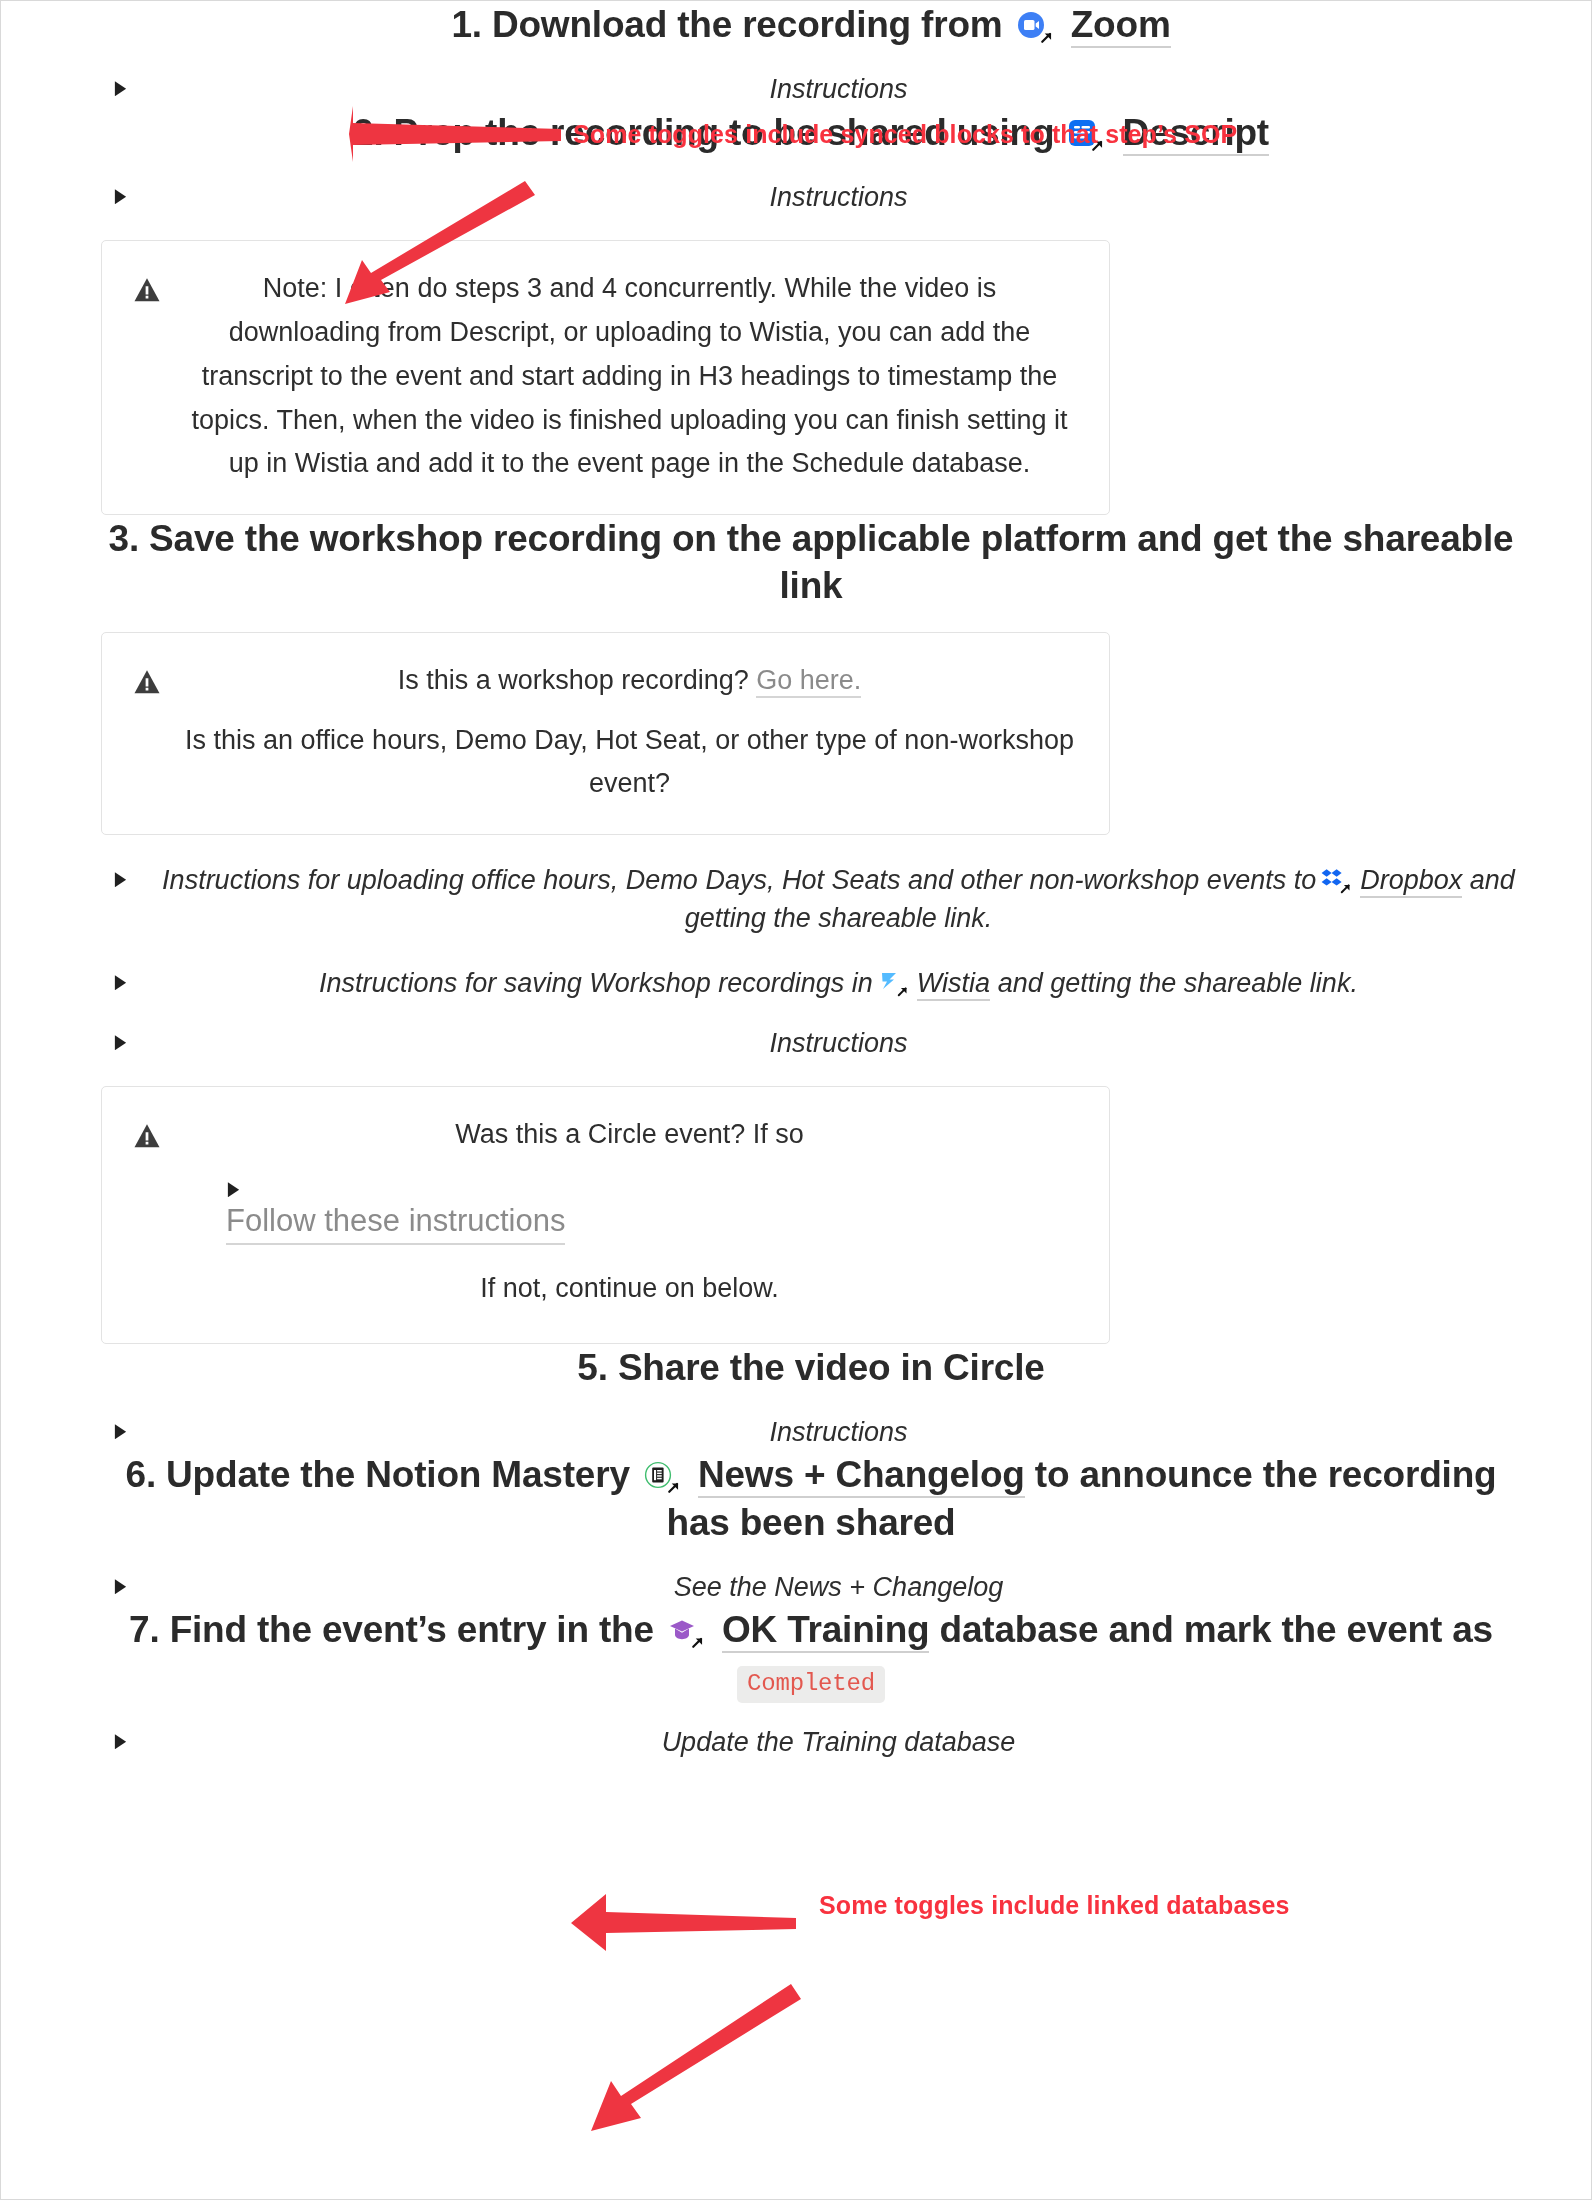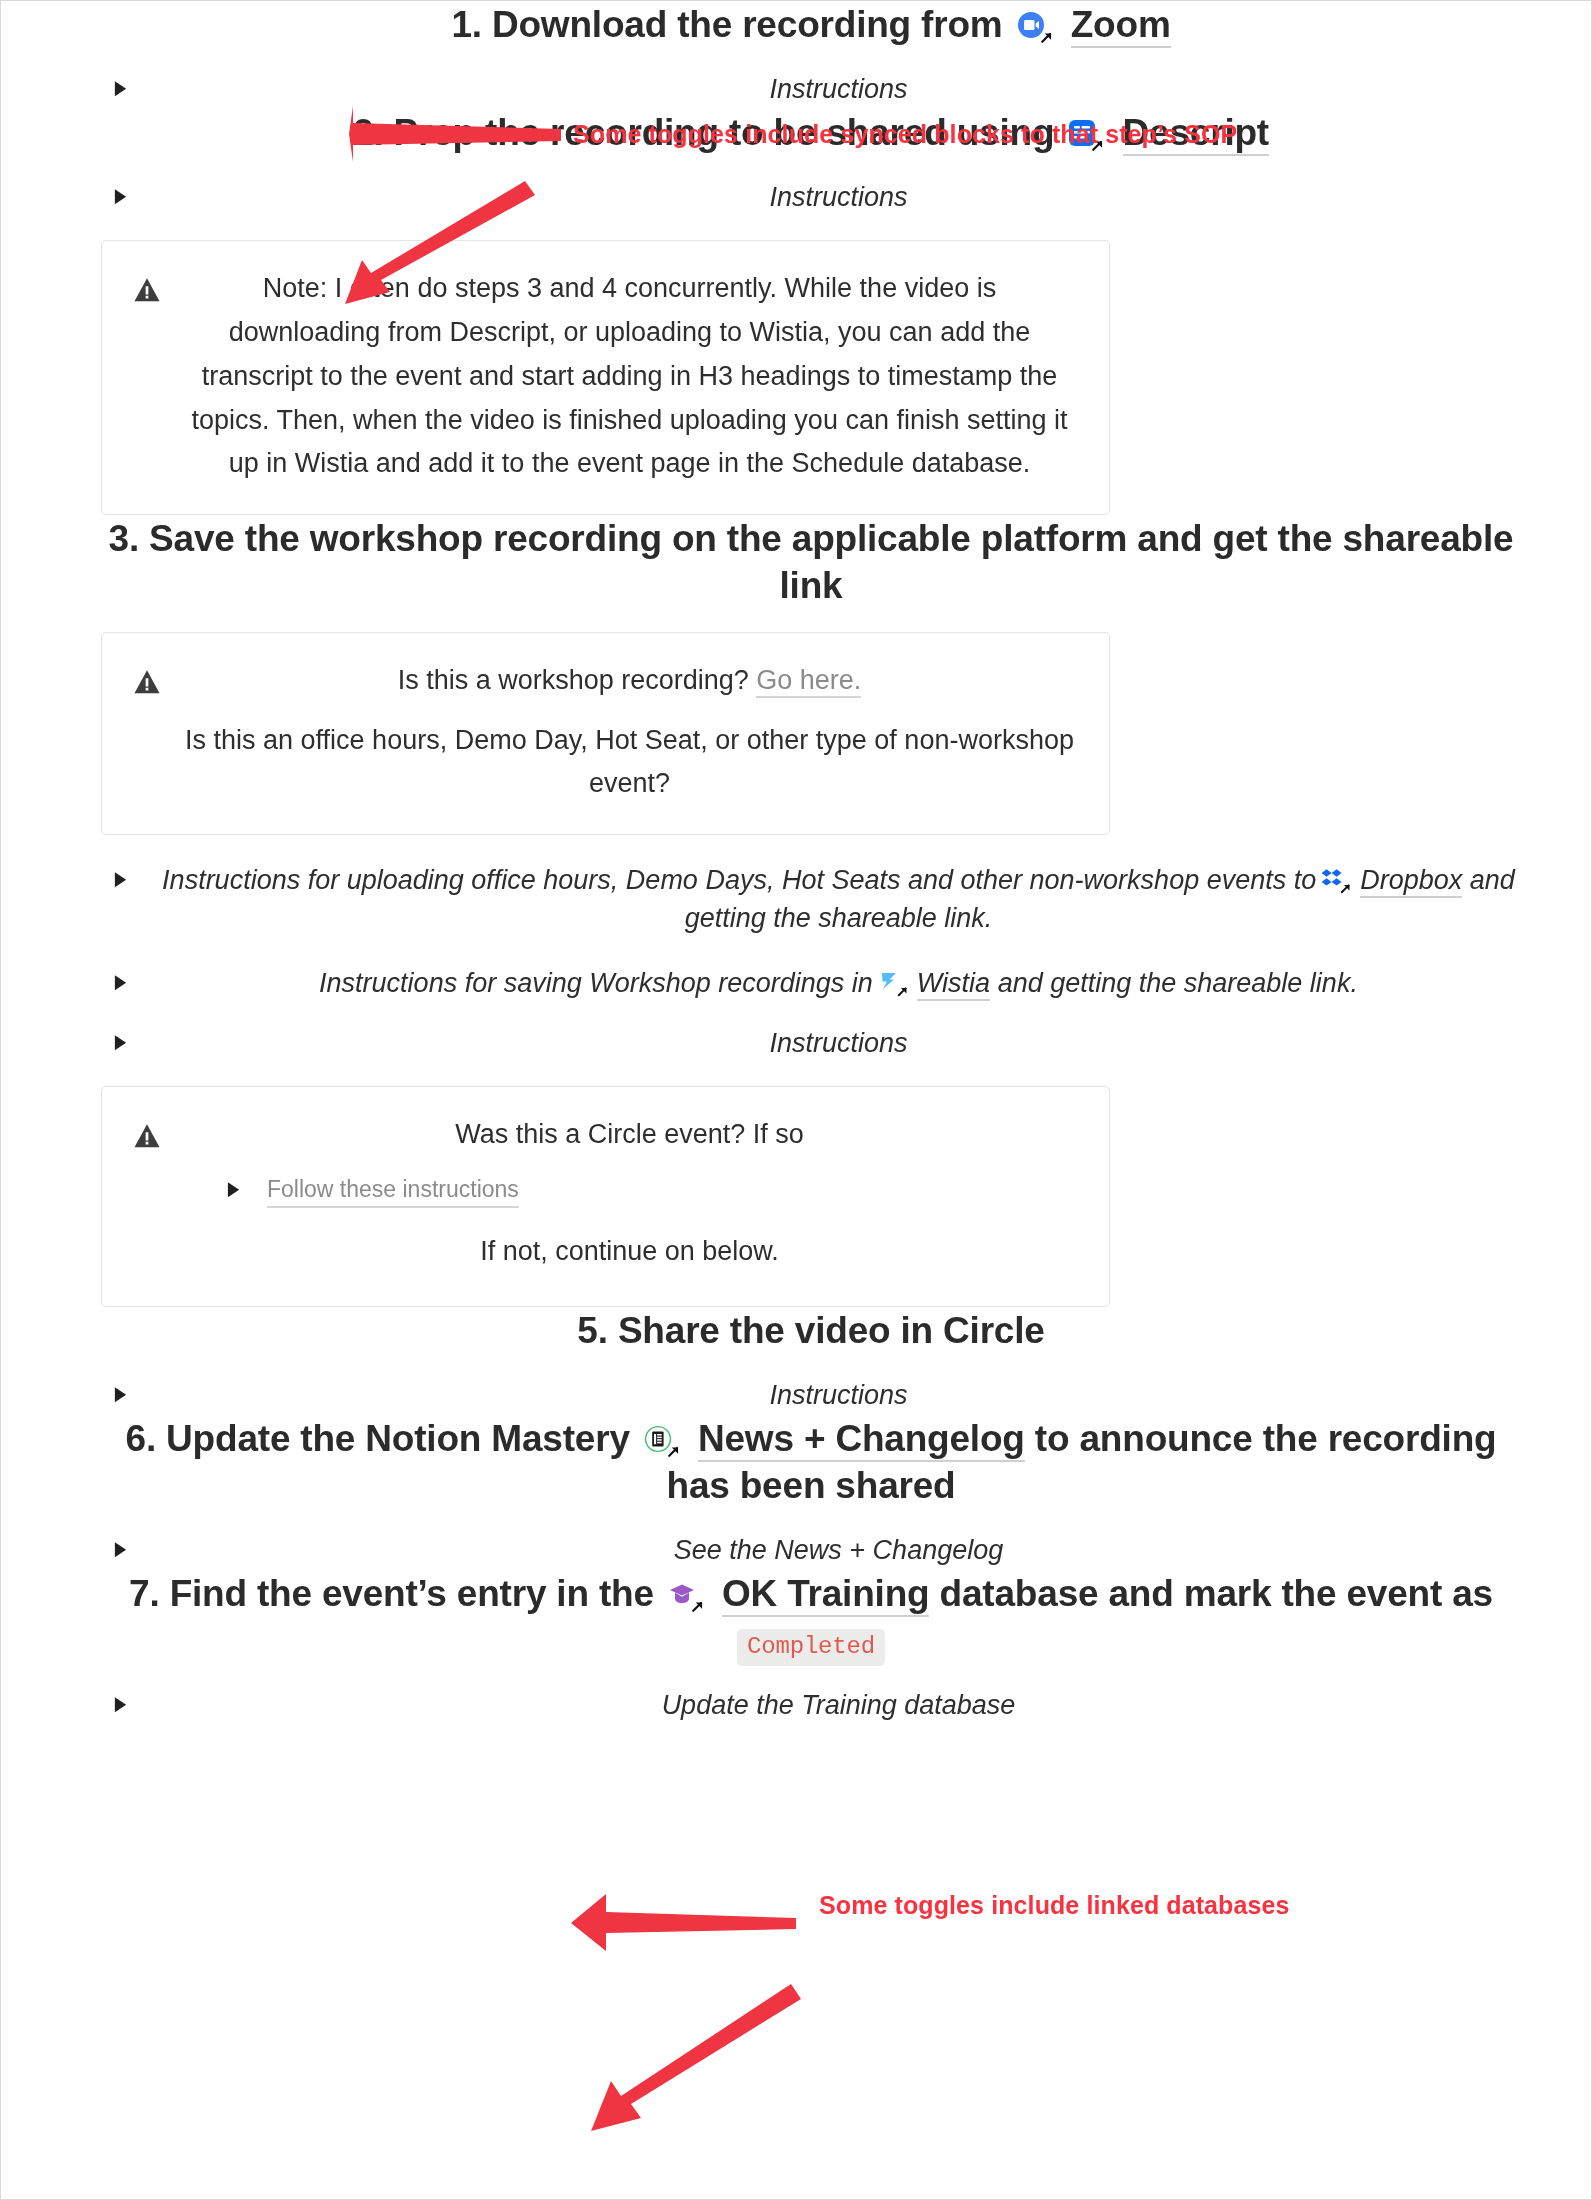--- a/index.html
+++ b/index.html
@@ -126,22 +126,23 @@
 
   .c-note   { margin-top: 24px; width: 1009px; }
   .c-work   { margin-top: 22px; width: 1009px; }
   .c-circle { margin-top: 24px; width: 1009px; padding-bottom: 32px; }
 
   .subtoggle {
     display: flex;
     align-items: flex-start;
     margin-top: 16px;
     margin-left: 42px;
-    font-size: 23px;
+    font-size: 31px;
     line-height: 1.4;
+    flex-direction: column;
   }
   .subtoggle .tri { flex: none; width: 15px; margin: 8px 26px 0 0; color: #202020; }
 
   
   .codebadge {
     font-family: "Liberation Mono", monospace;
     background: #ececeb;
     color: #e3584f;
     font-size: 24px;
     border-radius: 5px;

